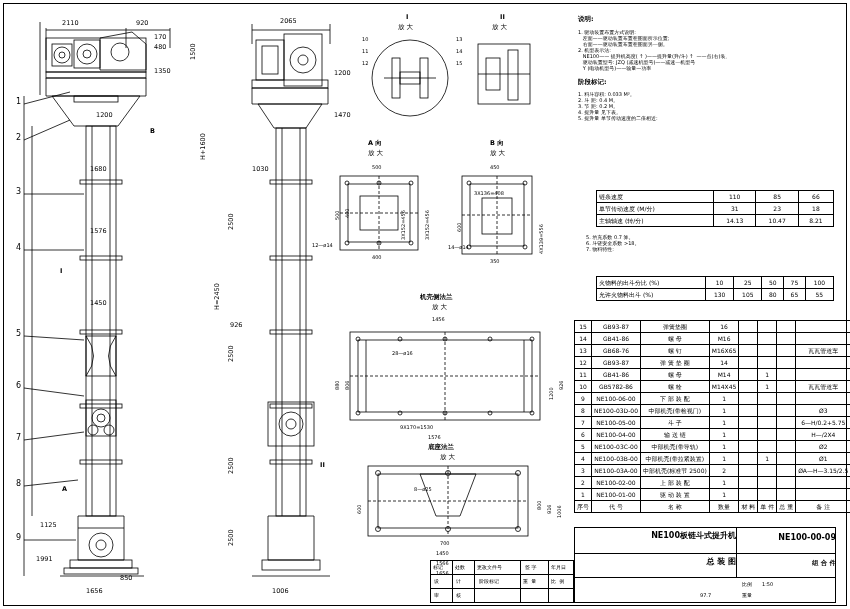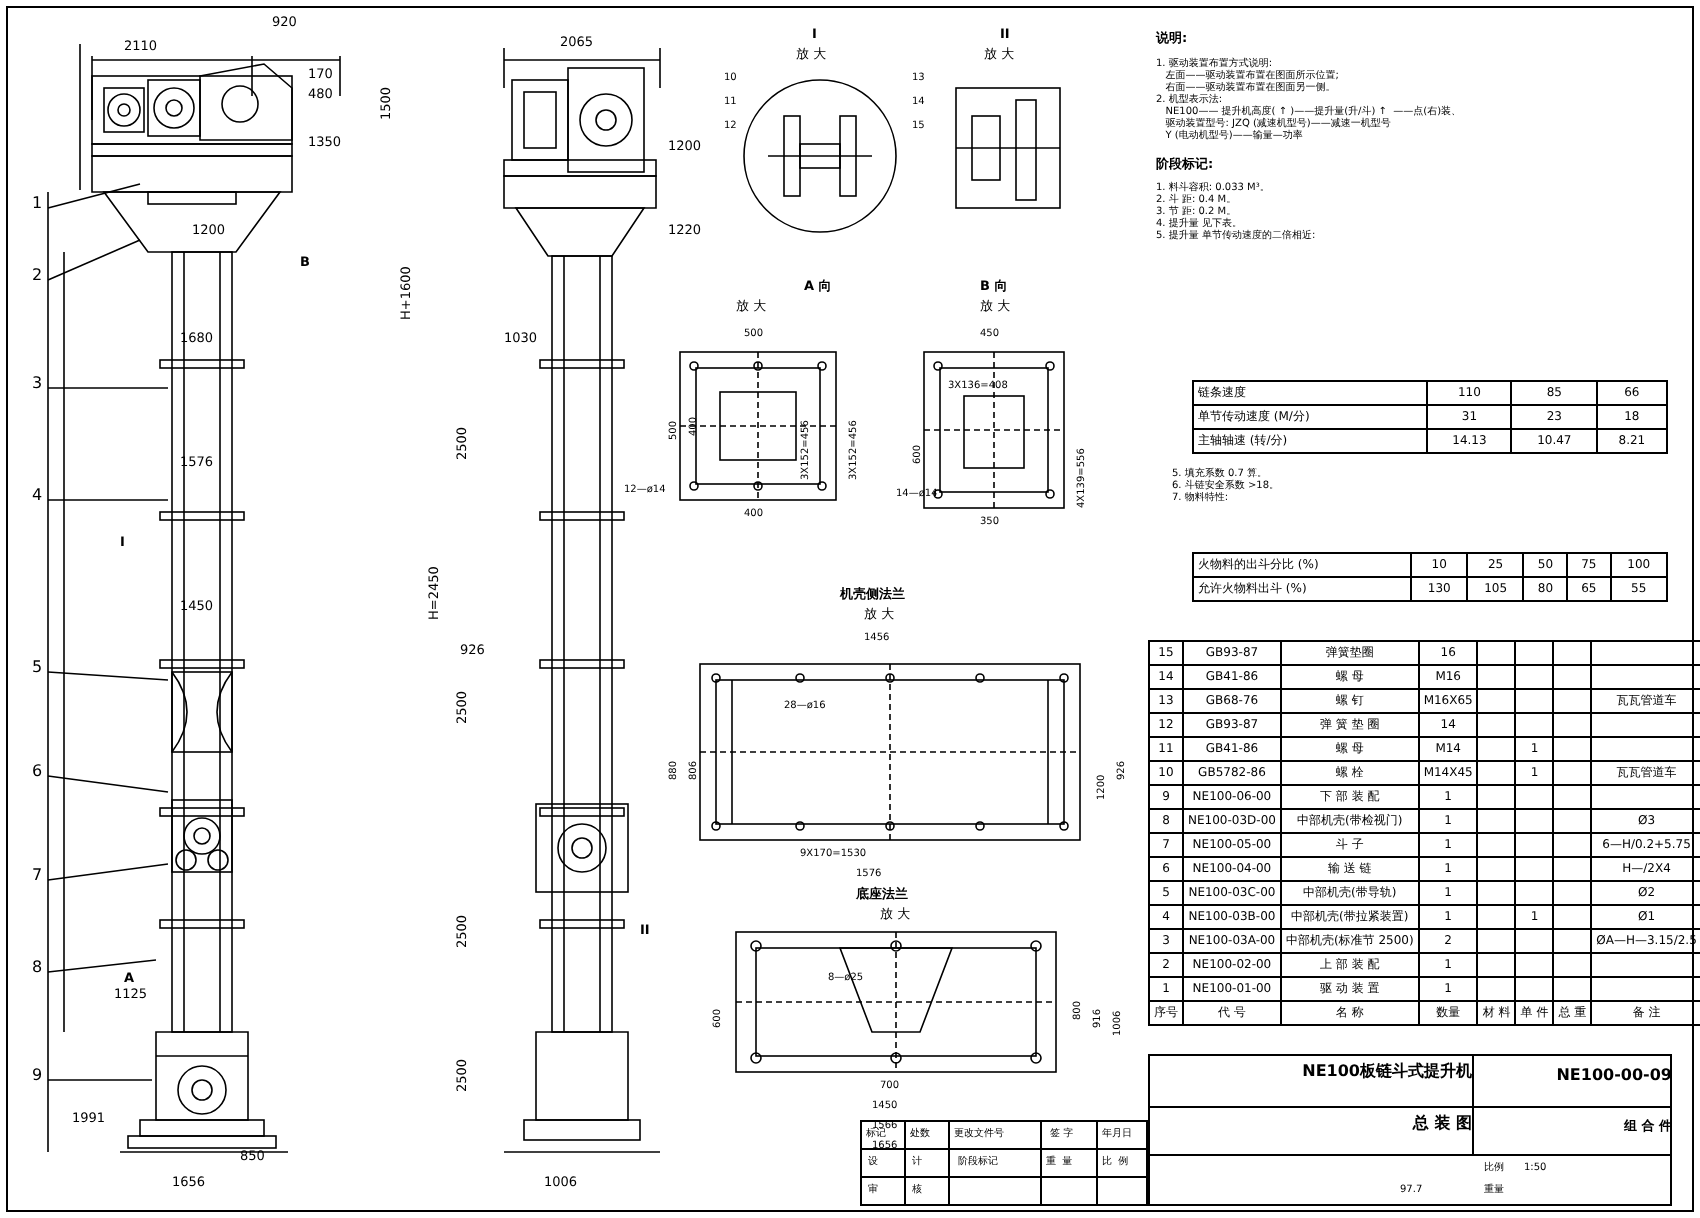--- a/index.html
+++ b/index.html
@@ -198,34 +198,34 @@
   <div class="txt md" style="left:16px;top:134px;">2</div>
   <div class="txt md" style="left:16px;top:188px;">3</div>
   <div class="txt md" style="left:16px;top:244px;">4</div>
   <div class="txt md" style="left:16px;top:330px;">5</div>
   <div class="txt md" style="left:16px;top:382px;">6</div>
   <div class="txt md" style="left:16px;top:434px;">7</div>
   <div class="txt md" style="left:16px;top:480px;">8</div>
   <div class="txt md" style="left:16px;top:534px;">9</div>
 
   <div class="txt sm" style="left:62px;top:20px;">2110</div>
-  <div class="txt sm" style="left:136px;top:8px;">920</div>
+  <div class="txt sm" style="left:136px;top:20px;">920</div>
   <div class="txt sm" style="left:280px;top:18px;">2065</div>
 
   <div class="txt sm" style="left:154px;top:34px;">170</div>
   <div class="txt sm" style="left:154px;top:44px;">480</div>
   <div class="txt sm" style="left:154px;top:68px;">1350</div>
   <div class="txt sm rot" style="left:190px;top:60px;transform:rotate(-90deg);">1500</div>
   <div class="txt sm" style="left:96px;top:112px;">1200</div>
   <div class="txt sm" style="left:334px;top:70px;">1200</div>
-  <div class="txt sm" style="left:334px;top:112px;">1220</div>
+  <div class="txt sm" style="left:334px;top:112px;">1470</div>
   <div class="txt sm" style="left:90px;top:166px;">1680</div>
   <div class="txt sm" style="left:90px;top:228px;">1576</div>
   <div class="txt sm" style="left:90px;top:300px;">1450</div>
-  <div class="txt sm" style="left:40px;top:494px;margin-left:17px;">1125</div>
+  <div class="txt sm" style="left:40px;top:522px;">1125</div>
   <div class="txt sm" style="left:86px;top:588px;">1656</div>
   <div class="txt sm" style="left:36px;top:556px;">1991</div>
   <div class="txt sm" style="left:120px;top:575px;">850</div>
   <div class="txt sm" style="left:252px;top:166px;">1030</div>
   <div class="txt sm" style="left:272px;top:588px;">1006</div>
   <div class="txt sm" style="left:230px;top:322px;">926</div>
 
   <div class="txt sm rot" style="left:200px;top:160px;transform:rotate(-90deg);">H+1600</div>
   <div class="txt sm rot" style="left:214px;top:310px;transform:rotate(-90deg);">H=2450</div>
   <div class="txt sm rot" style="left:228px;top:230px;transform:rotate(-90deg);">2500</div>
@@ -243,21 +243,21 @@
   <div class="txt sm b" style="left:500px;top:14px;">II</div>
   <div class="txt sm" style="left:492px;top:24px;">放 大</div>
 
   <div class="txt tiny" style="left:362px;top:36px;">10</div>
   <div class="txt tiny" style="left:362px;top:48px;">11</div>
   <div class="txt tiny" style="left:362px;top:60px;">12</div>
   <div class="txt tiny" style="left:456px;top:36px;">13</div>
   <div class="txt tiny" style="left:456px;top:48px;">14</div>
   <div class="txt tiny" style="left:456px;top:60px;">15</div>
 
-  <div class="txt sm b" style="left:368px;top:140px;margin-left:34px;">A 向</div>
+  <div class="txt sm b" style="left:368px;top:140px;">A 向</div>
   <div class="txt sm" style="left:368px;top:150px;">放 大</div>
   <div class="txt tiny" style="left:372px;top:164px;">500</div>
   <div class="txt tiny rot" style="left:334px;top:220px;transform:rotate(-90deg);">500</div>
   <div class="txt tiny rot" style="left:344px;top:218px;transform:rotate(-90deg);">400</div>
   <div class="txt tiny rot" style="left:424px;top:240px;transform:rotate(-90deg);">3X152=456</div>
   <div class="txt tiny rot" style="left:400px;top:240px;transform:rotate(-90deg);">3X152=456</div>
   <div class="txt tiny" style="left:312px;top:242px;">12—ø14</div>
   <div class="txt tiny" style="left:372px;top:254px;">400</div>
 
   <div class="txt sm b" style="left:490px;top:140px;">B 向</div>

